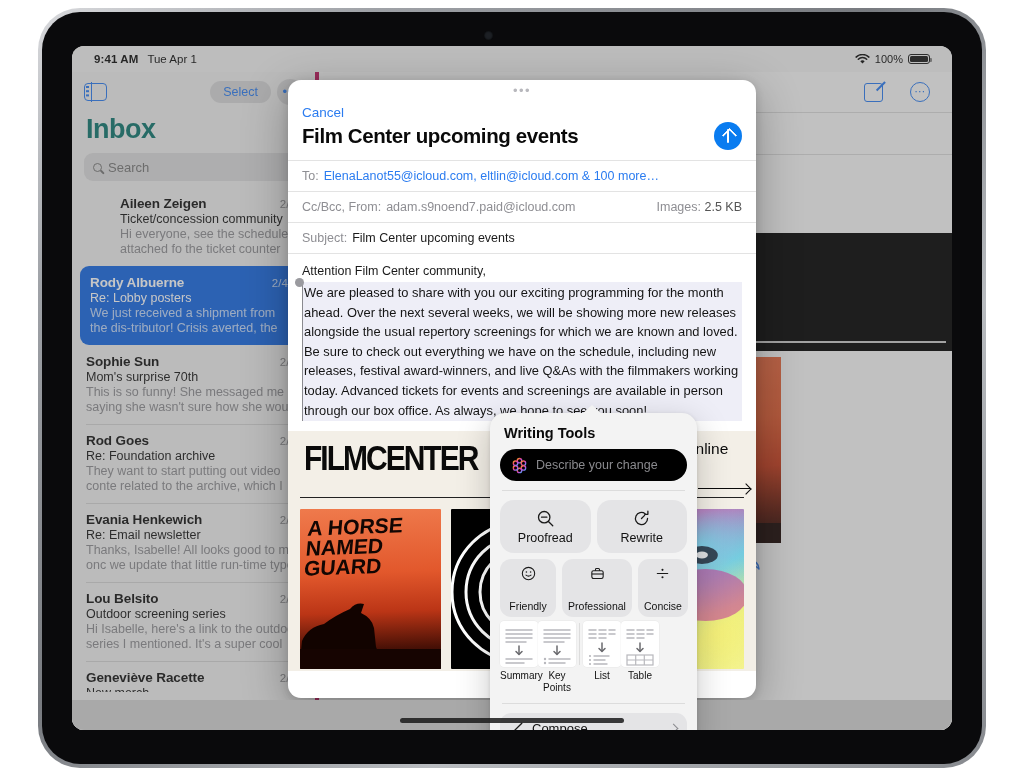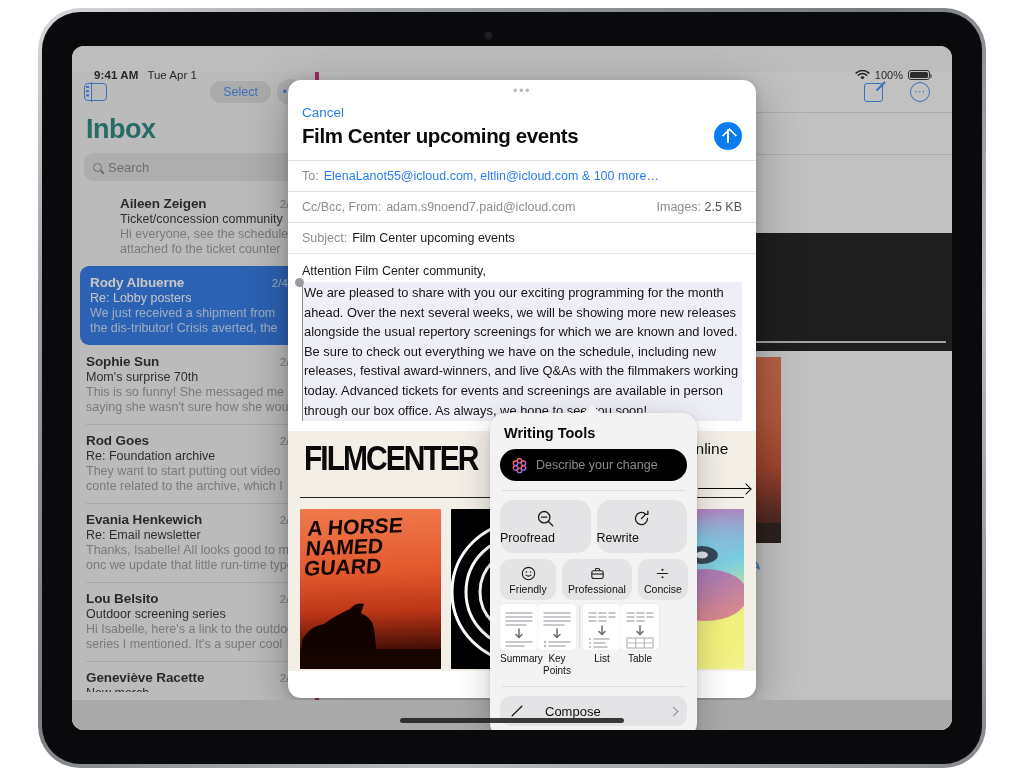--- a/index.html
+++ b/index.html
@@ -57,21 +57,21 @@
   }
   #dim-layer {
     position: absolute; inset: 0;
     background: rgba(88,88,88,0.34);
     z-index: 50;
     pointer-events: none;
   }
 
   
   #status-bar {
-    position: absolute; left: 0; top: 16px;
+    position: absolute; left: 0; top: 0;
     width: 100%; height: 26px;
     display: flex; align-items: center;
     padding: 0 22px;
     font-size: 11.5px; color: #0b0b0b;
     z-index: 5;
   }
   #status-left { display: flex; gap: 9px; align-items: baseline; }
   #status-time { font-weight: 600; letter-spacing: .1px; }
   #status-date { font-weight: 400; }
   #status-right { margin-left: auto; display: flex; align-items: center; gap: 5px; font-size: 11px; }
@@ -452,46 +452,46 @@
   }
   #wt-sparkle {
     width: 17px; height: 17px; flex: 0 0 auto;
   }
   #wt-placeholder { color: #8a8a8e; font-size: 12.5px; }
   .wt-sep { height: 1px; background: #dcdcdc; margin: 9px 2px; }
 
   .wt-row { display: flex; gap: 6px; }
   .wt-big {
     flex: 1; background: #e4e4e6; border-radius: 14px;
-    padding: 9px 0 8px; 
+    padding: 9px 0 8px; text-align: center;
   }
   .wt-big .wt-glyph { height: 19px; display:flex; align-items:center; justify-content:center; }
   .wt-big .wt-lbl { font-size: 12.5px; color: #111; margin-top: 3px; }
 
   .wt-row2 { display: flex; gap: 6px; margin-top: 6px; }
   .wt-tone {
     background: #e4e4e6; border-radius: 11px;
     padding: 6px 6px 5px; text-align: center; flex: 1;
   }
   .wt-tone .wt-glyph { height: 17px; display:flex; align-items:center; justify-content:center; }
-  .wt-tone .wt-lbl { font-size: 10.5px; color: #111; margin-top: 1px; white-space: nowrap; }
+  .wt-tone .wt-lbl { font-size: 10.5px; color: #111; margin-top: 18px; white-space: nowrap; }
 
   .wt-row3 { display: flex; margin-top: 4px; align-items: flex-start; }
   .wt-doc { text-align: center; width: 38px; }
   .wt-doc .doc-card {
     width: 38px; height: 46px; background: #fff; border-radius: 4px;
     position: relative; overflow: hidden; margin: 0 auto;
     box-shadow: 0 0 0 0.5px rgba(0,0,0,0.05);
   }
   .wt-doc .wt-lbl { font-size: 10px; color: #111; margin-top: 3px; line-height: 12px; }
   .wt-divider-v { width: 1px; height: 42px; background: #dcdcdc; margin: 2px 3px 0; }
 
   #wt-compose {
     margin-top: 0; background: #e4e4e6; border-radius: 11px;
-    height: 30px; display:flex; align-items:center; padding: 0 10px; gap: 21px;
+    height: 30px; display:flex; align-items:center; padding: 0 10px; gap: 8px;
   }
   #wt-compose .wt-lbl { font-size: 13px; color: #111; }
   #wt-chev {
     margin-left:auto; width: 7px; height: 7px;
     border-right: 1.7px solid #8a8a8e; border-top: 1.7px solid #8a8a8e;
     transform: rotate(45deg);
   }
 
   
   #home-indicator {

